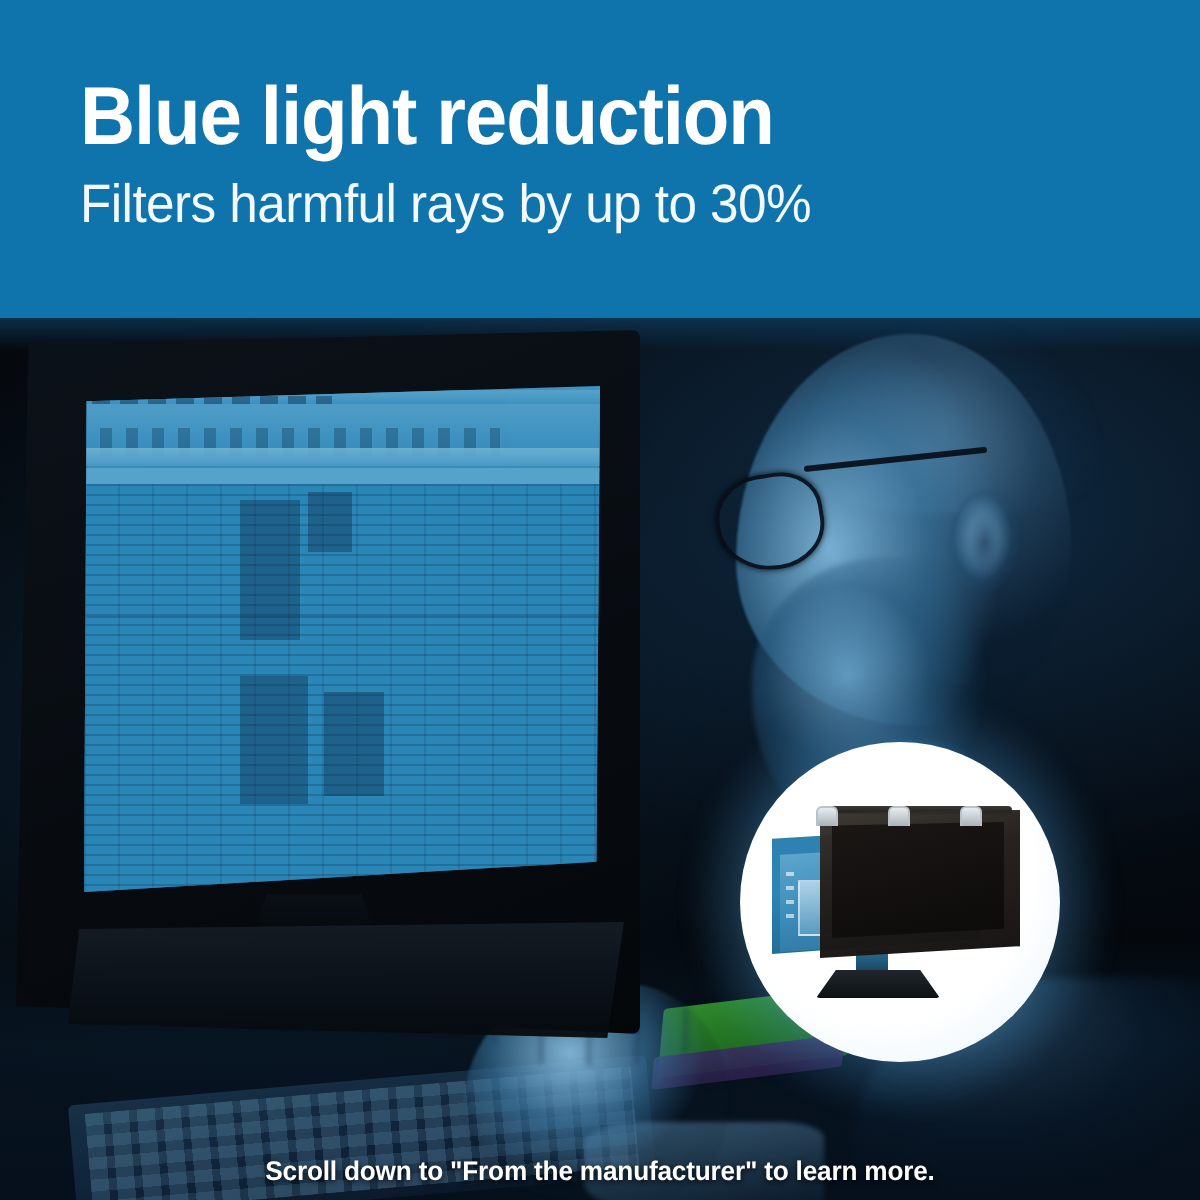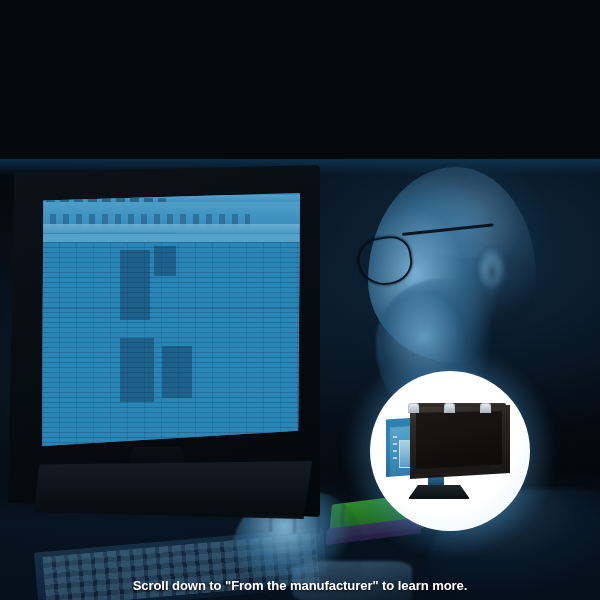--- a/index.html
+++ b/index.html
@@ -363,20 +363,24 @@
     letter-spacing:-0.1px;
     transform:scaleX(0.97);
     text-shadow:0 1px 3px rgba(0,0,0,0.9);
   }
 </style>
 </head>
 <body>
 
 <div class="shot">
 
+  <div class="banner">
+    <div class="banner-title">Blue light reduction</div>
+    <div class="banner-sub">Filters harmful rays by up to 30%</div>
+  </div>
 
   <div class="photo">
     <div class="photo-topglow"></div>
 
     <div class="person">
       <div class="shoulder"></div>
       <div class="hair"></div>
       <div class="head"></div>
       <div class="jaw"></div>
       <div class="ear"></div>

